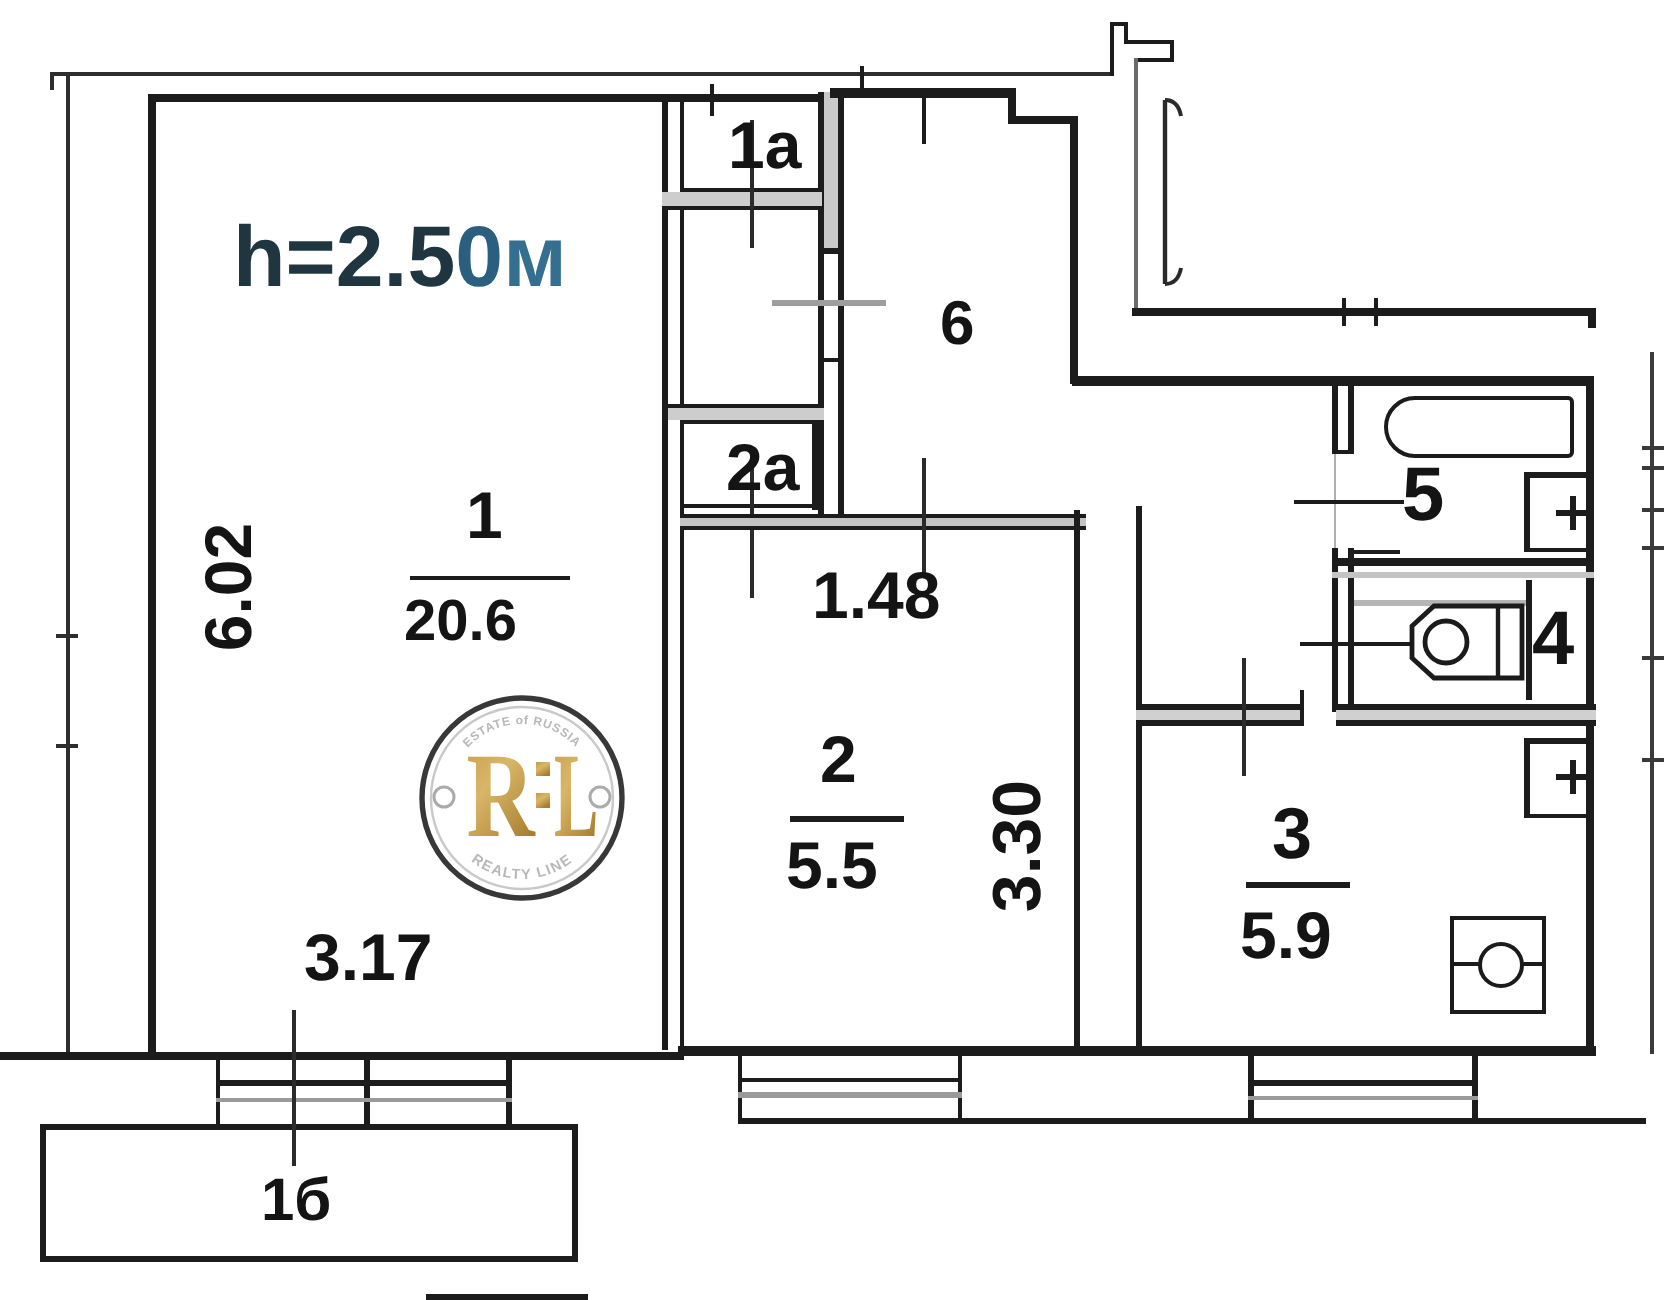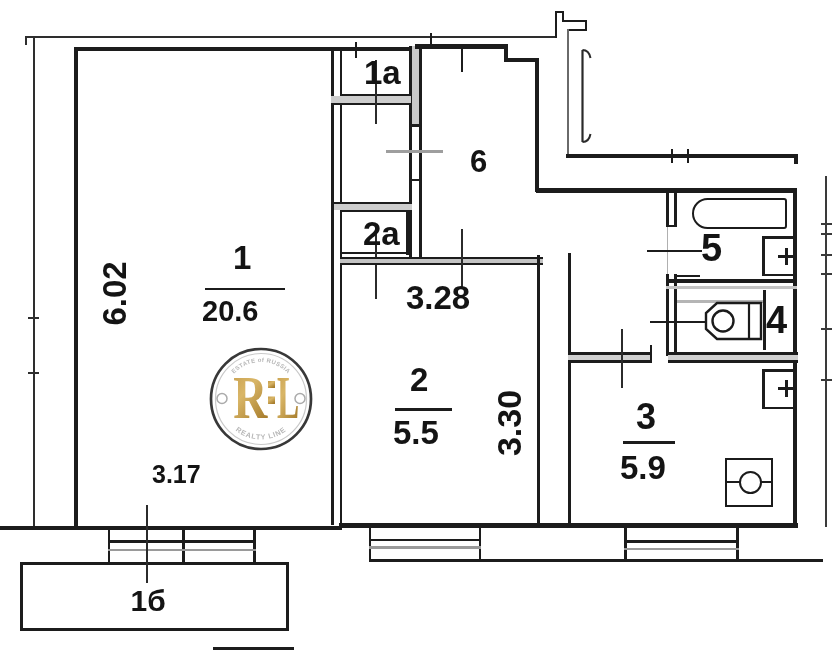--- a/index.html
+++ b/index.html
@@ -159,30 +159,31 @@
 
 <div class="ln" style="left:146px;top:505px;width:2.2px;height:78px;background:#2b2b2b"></div>
 <div class="ln" style="left:461px;top:229px;width:2.2px;height:60px;background:#2b2b2b"></div>
 <div class="ln" style="left:620.5px;top:329px;width:2.2px;height:59px;background:#2b2b2b"></div>
 <div class="ln" style="left:354.5px;top:42px;width:2px;height:16px"></div>
 <div class="ln" style="left:429.5px;top:33px;width:2px;height:15px"></div>
 <div class="ln" style="left:460.5px;top:44px;width:2.2px;height:28px"></div>
 <div class="ln" style="left:27.5px;top:317px;width:11px;height:2px;background:#2e2e2e"></div>
 <div class="ln" style="left:27.5px;top:372px;width:11px;height:2px;background:#2e2e2e"></div>
 
+<div class="tx" id="h250" style="left:116.5px;top:108px;font-size:43px;color:#1f3540">h=2.5<span style="color:#2a5f80">0</span><span style="color:#356f8f">м</span></div>
 <div class="tx" id="t1a" style="left:364px;top:56px;font-size:33px">1a</div>
 <div class="tx" id="t2a" style="left:363px;top:217px;font-size:33px">2a</div>
 <div class="tx" id="t6" style="left:470px;top:146px;font-size:31px">6</div>
 <div class="tx" id="r1n" style="left:233px;top:241px;font-size:33px">1</div>
 <div class="ln" style="left:205px;top:287.5px;width:80px;height:2.5px"></div>
 <div class="tx" id="r1a" style="left:202px;top:297px;font-size:29px">20.6</div>
 <div class="tx" id="d602" style="left:82px;top:277px;font-size:33px;transform:rotate(-90deg);transform-origin:center">6.02</div>
-<div class="tx" id="d317" style="left:152px;top:462px;font-size:25px">3.17</div>
+<div class="tx" id="d317" style="left:152px;top:462px;font-size:33px">3.17</div>
 <div class="tx" id="t1b" style="left:130.5px;top:586px;font-size:30px">1б</div>
-<div class="tx" id="d248" style="left:406px;top:281px;font-size:33px">3.28</div>
+<div class="tx" id="d248" style="left:406px;top:281px;font-size:33px">1.48</div>
 <div class="tx" id="r2n" style="left:410px;top:363px;font-size:33px">2</div>
 <div class="ln" style="left:395px;top:408px;width:57px;height:2.5px"></div>
 <div class="tx" id="r2a" style="left:393px;top:416px;font-size:33px">5.5</div>
 <div class="tx" id="d330" style="left:476px;top:406px;font-size:34px;transform:rotate(-90deg);transform-origin:center">3.30</div>
 <div class="tx" id="t5" style="left:701px;top:229px;font-size:38px">5</div>
 <div class="tx" id="t4" style="left:766px;top:301px;font-size:38px">4</div>
 <div class="tx" id="t3" style="left:636px;top:399px;font-size:36px">3</div>
 <div class="ln" style="left:623px;top:440.5px;width:52px;height:3px"></div>
 <div class="tx" id="r3a" style="left:620px;top:451px;font-size:33px">5.9</div>
 

